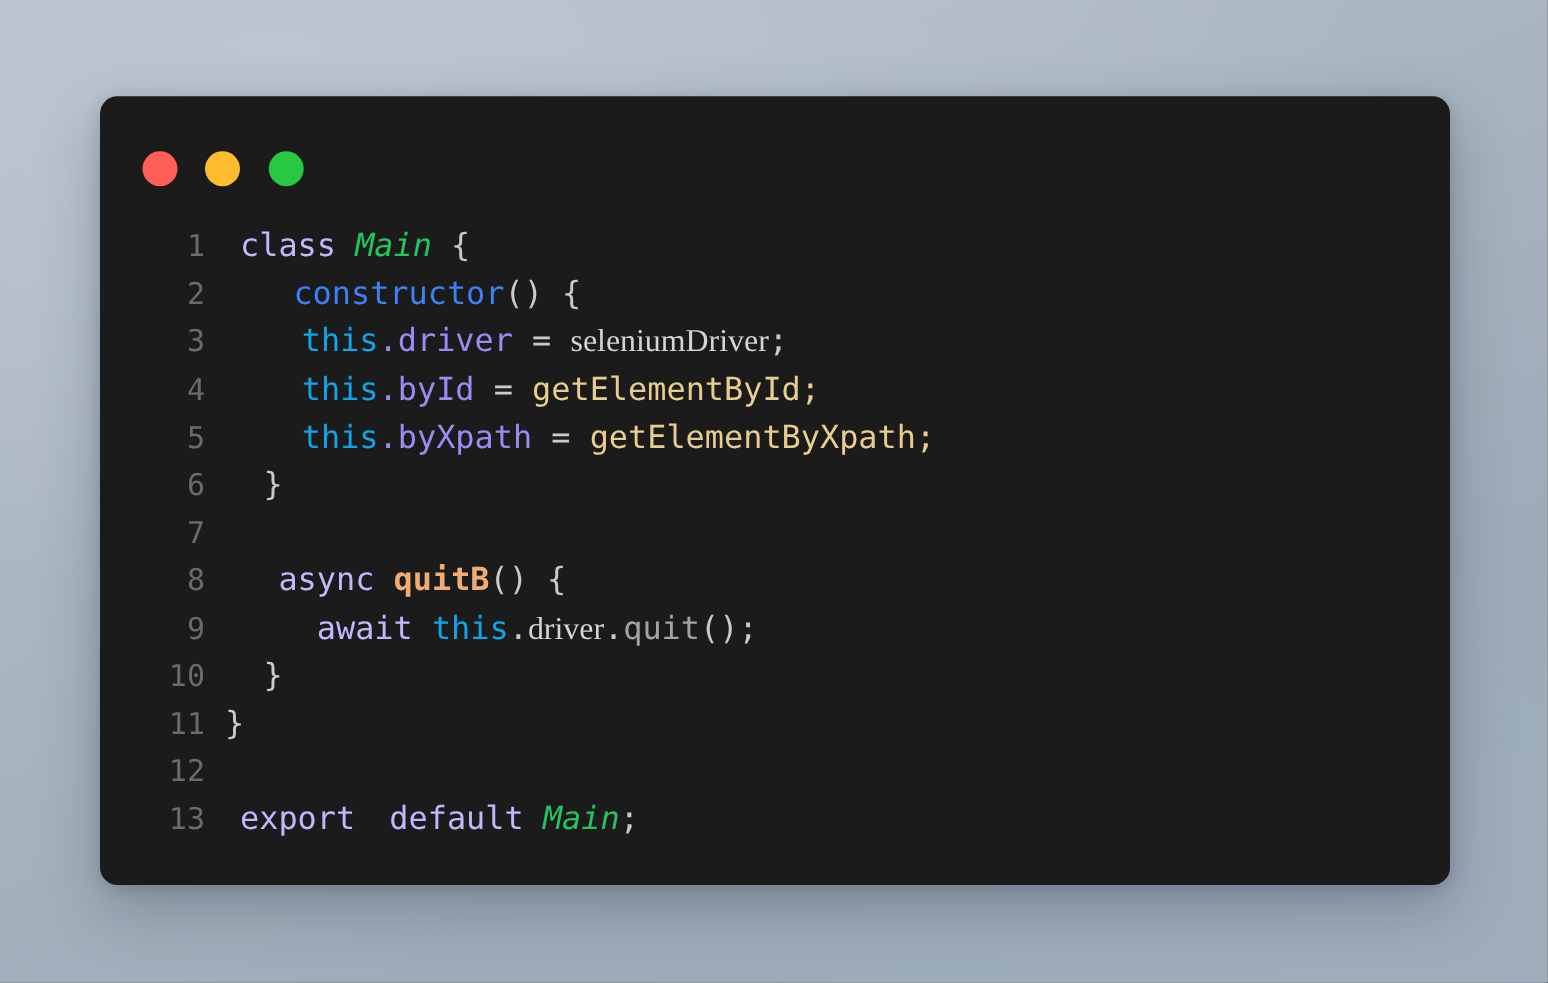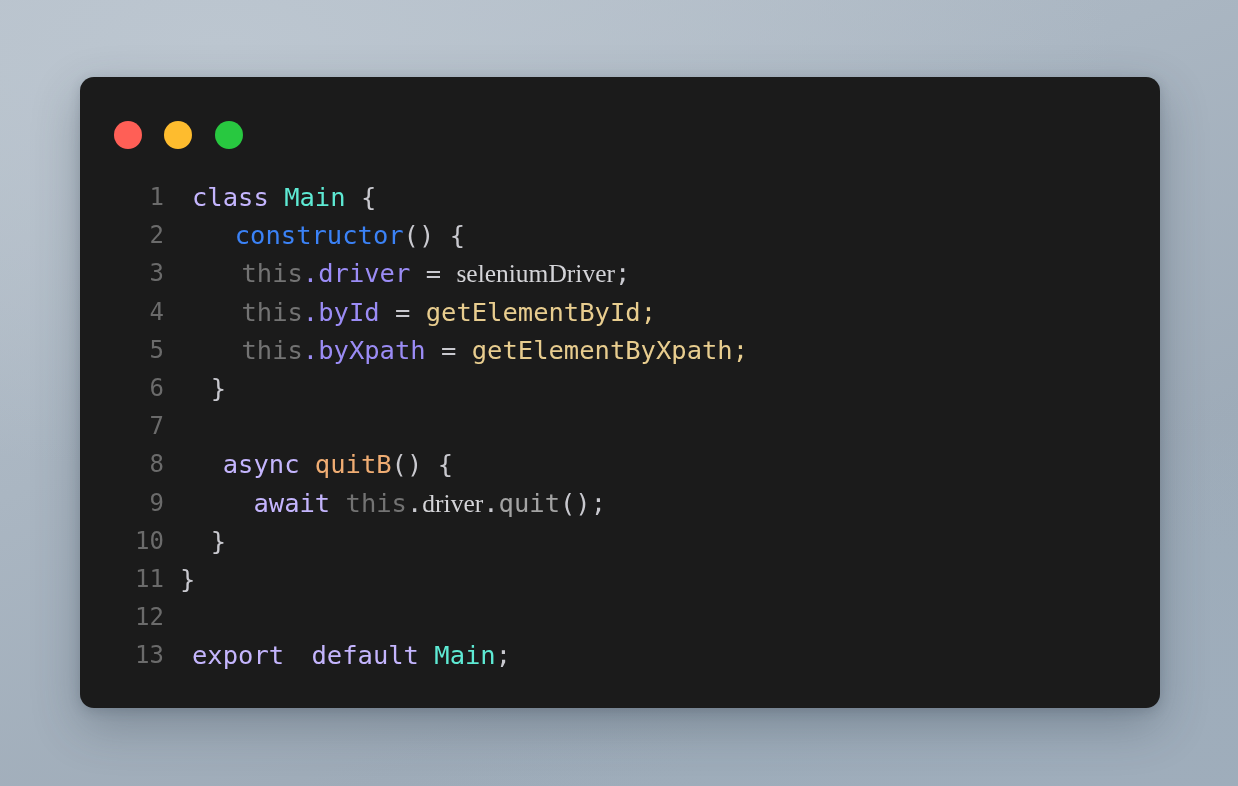--- a/index.html
+++ b/index.html
@@ -84,26 +84,26 @@
     font-size: 24px;
   }
   .code-text {
     position: absolute;
     left: 100px;
     color: #d4d4d8;
   }
 
   
   .tok-keyword  { color: #c4b5fd; margin-left: 12px; }           
-  .tok-class    { color: #5eead4; }           
+  .tok-class    { color: #22c55e; font-style: italic; }           
   .tok-method   { color: #3b82f6; margin-left: 24px; }           
-  .tok-this     { color: #737373; }           
+  .tok-this     { color: #0ea5e9; }           
   .tok-prop     { color: #9b8cf5; }           
   .tok-func     { color: #a3a3a3; }           
-  .tok-funcbold { color: #f0ad73; font-weight: normal; text-align: right; }
+  .tok-funcbold { color: #f0ad73; font-weight: bold; text-align: right; }
   .tok-ident    { color: #d4d4d8; font-family: Liberation Serif, serif; }           
   .tok-value    { color: #e8cd8f; margin-top: 22px; }           
   .tok-punct    { color: #c9c9cf; }           
   .tok-op       { color: #c9c9cf; }           
   .tok-dot      { color: #9b8cf5; }
 </style>
 </head>
 <body>
 
 <div id="canvas">

